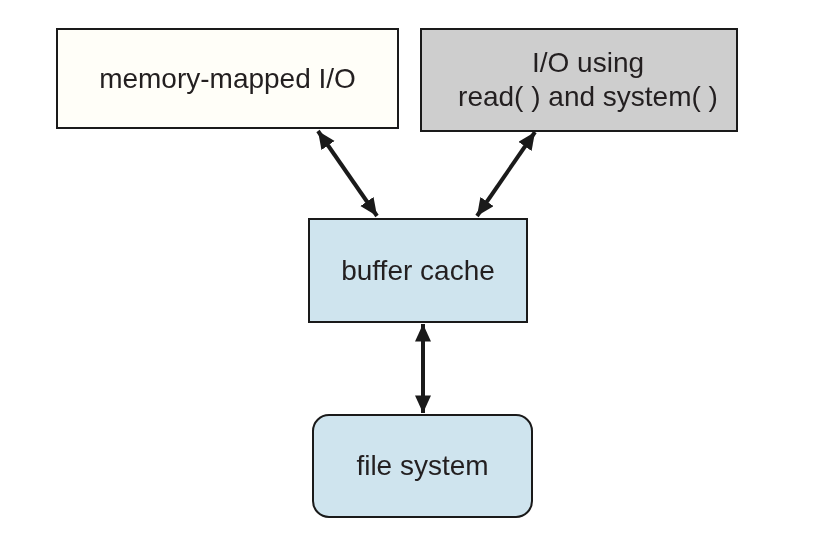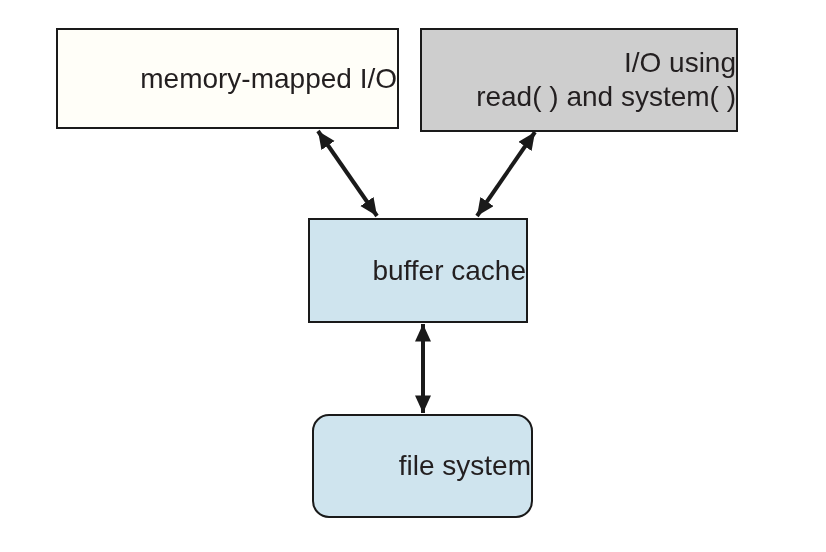--- a/index.html
+++ b/index.html
@@ -26,21 +26,21 @@
   .edge {
     stroke: #1a1a1a;
     stroke-width: 4;
   }
   .node {
     position: absolute;
     box-sizing: border-box;
     border: 2px solid #1a1a1a;
     display: flex;
     flex-direction: column;
-    align-items: flex-end;
+    align-items: center;
     justify-content: center;
     text-align: center;
     font-size: 28px;
     line-height: 34px;
     color: #231f20;
     z-index: 2;
   }
   .node-mm { left: 56px;  top: 28px;  width: 343px; height: 101px; }
   .node-io { left: 420px; top: 28px;  width: 318px; height: 104px; padding-left: 18px; }
   .node-bc { left: 308px; top: 218px; width: 220px; height: 105px; }

